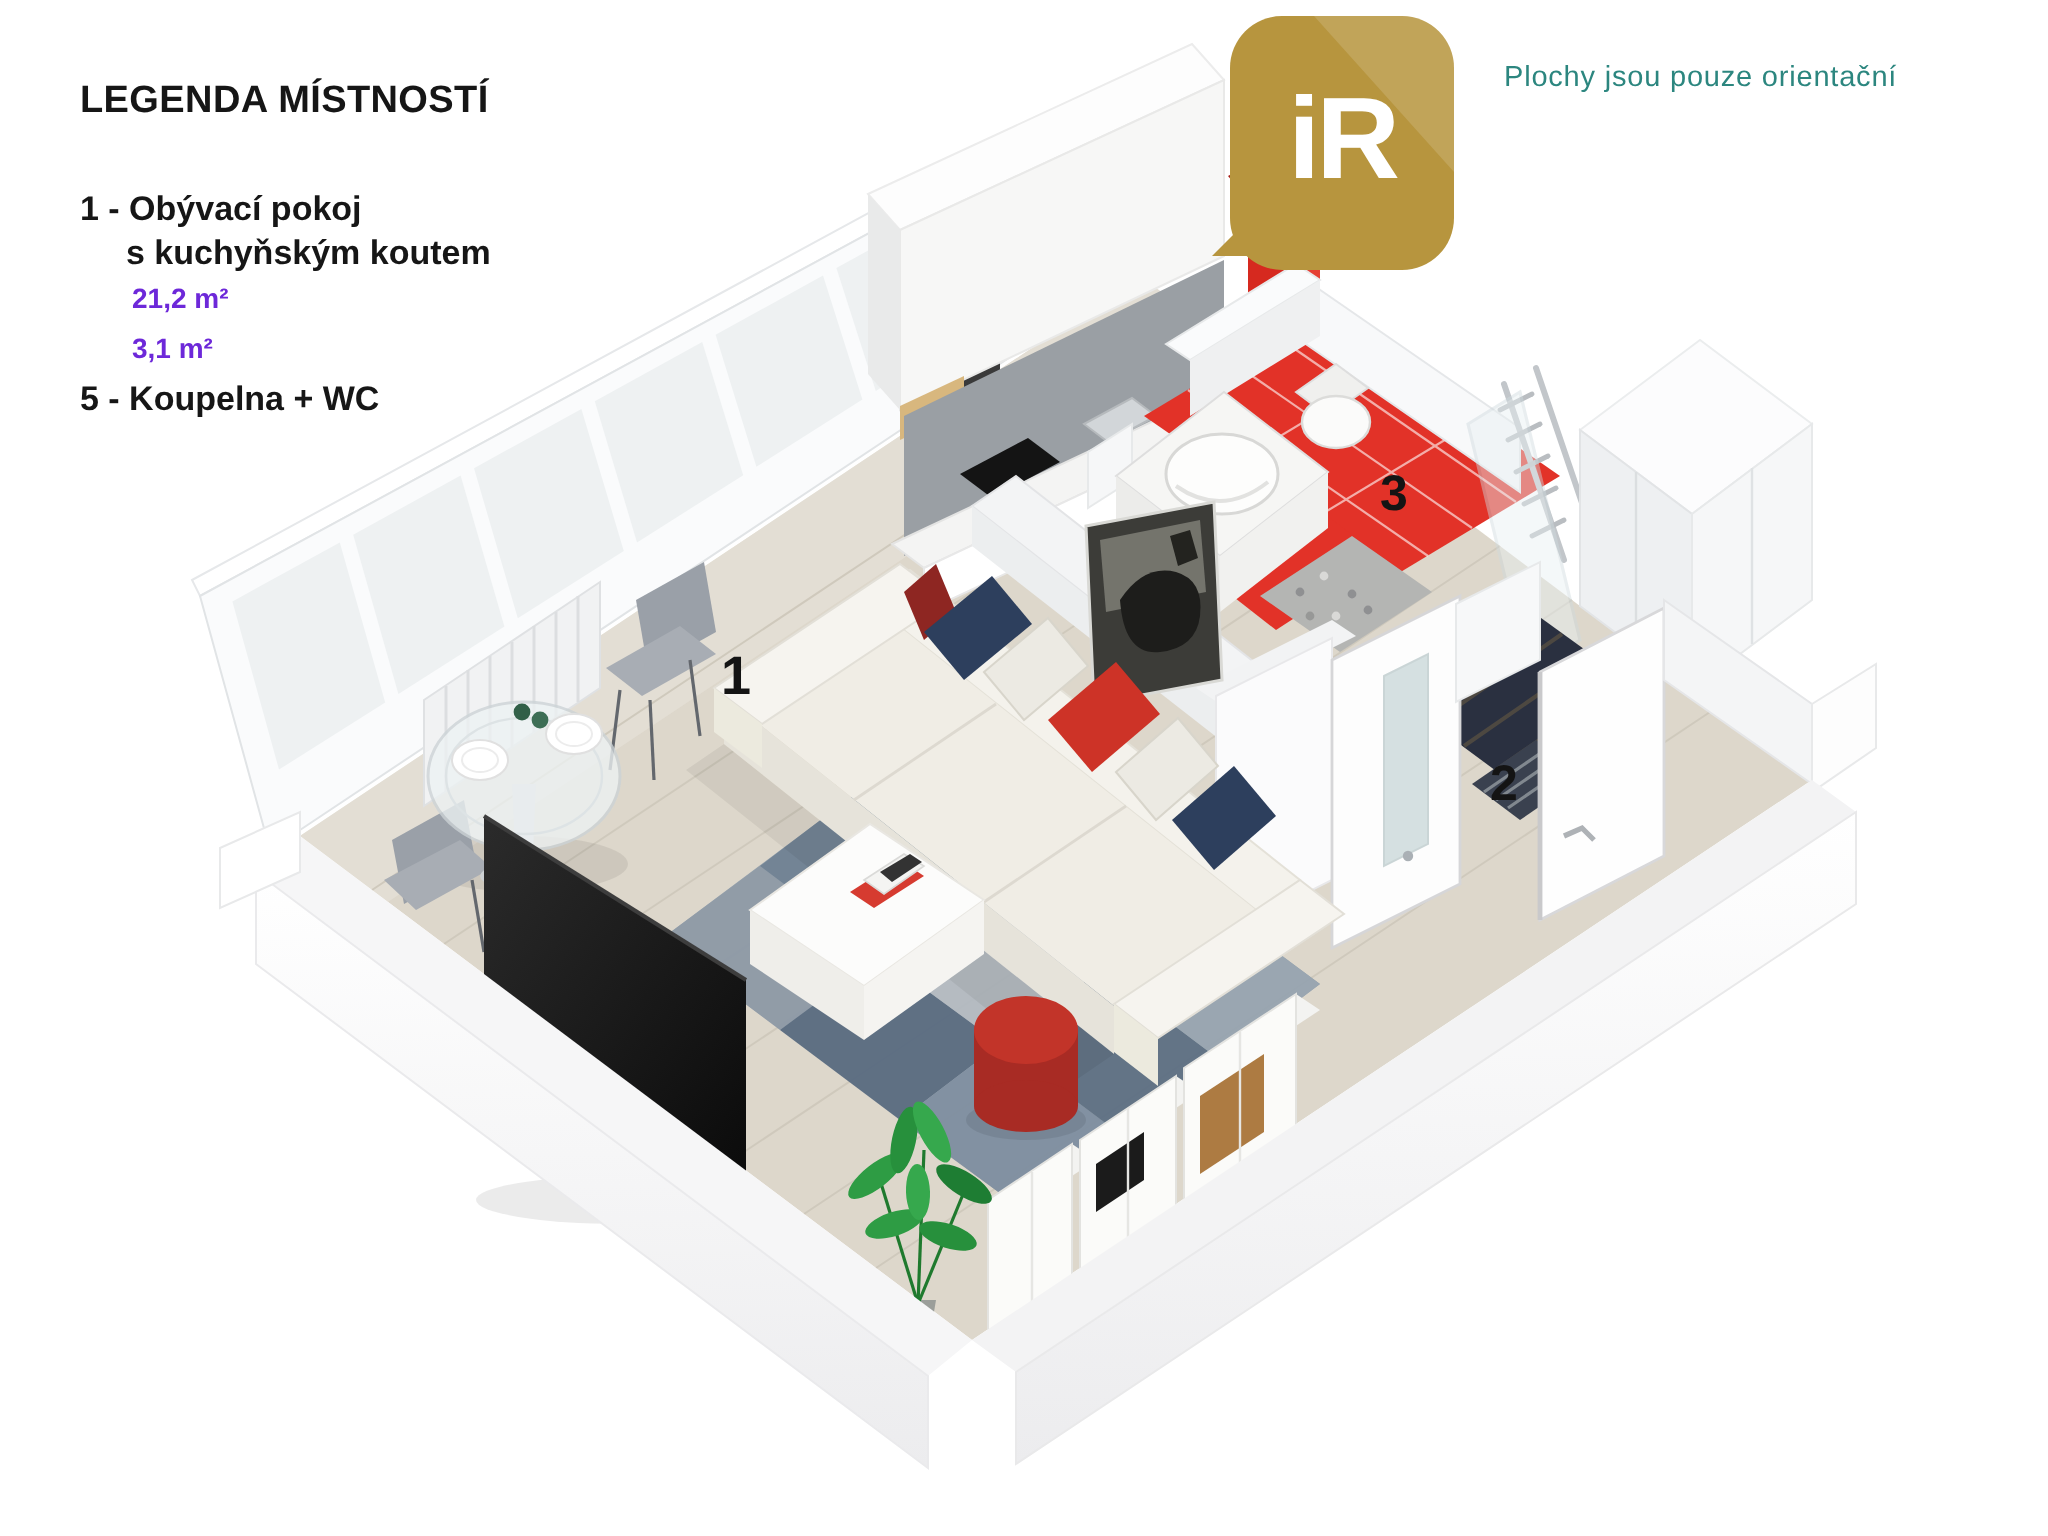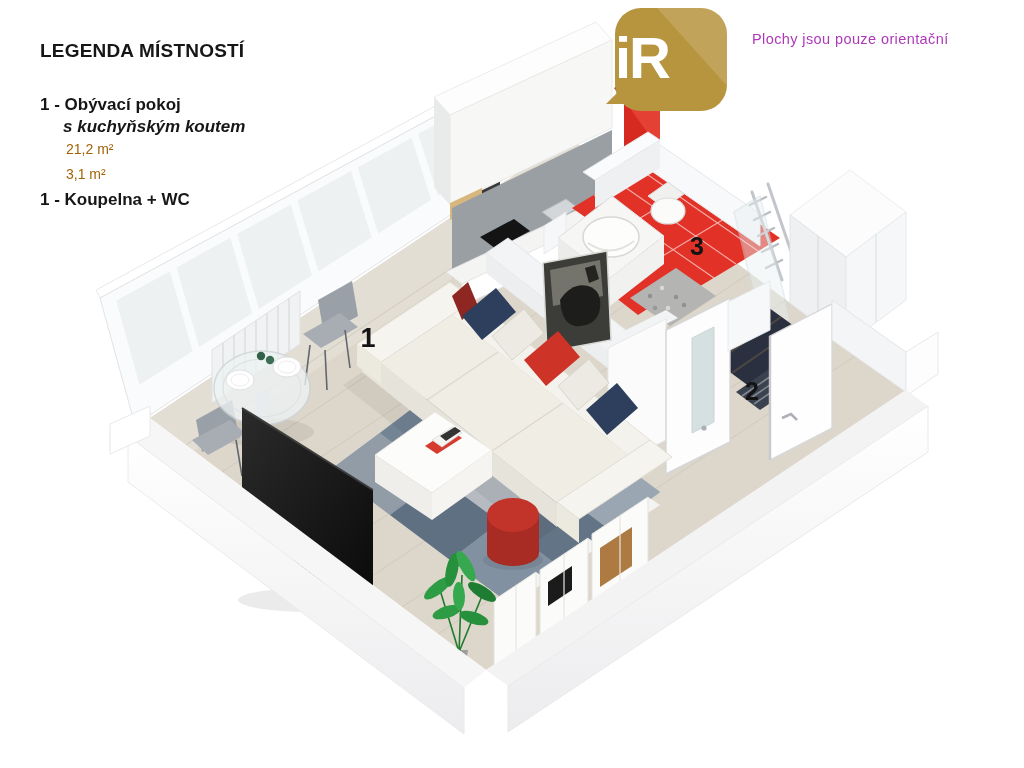--- a/index.html
+++ b/index.html
@@ -5,36 +5,36 @@
   html,body{margin:0;padding:0;background:#fff;}
   .canvas{position:relative;width:1024px;height:768px;background:#ffffff;overflow:hidden;
           font-family:"Liberation Sans",sans-serif;}
   .plan-svg{position:absolute;left:0;top:0;}
 
   
   .legend{position:absolute;left:40px;top:40px;color:#161616;width:290px;}
   .legend h1{font-size:19px;font-weight:700;letter-spacing:.2px;margin:0 0 32px 0;}
   .legend .item{margin:0 0 4px 0;}
   .legend .lbl{font-size:17px;font-weight:700;line-height:1.32;}
-  .legend .lbl2{font-size:17px;font-weight:700;line-height:1.32;padding-left:23px;font-style:italic;}
-  .legend .area{font-size:14px;font-weight:400;line-height:1.5;padding-left:26px;color:#a16207;}
+  .legend .lbl2{font-size:17px;font-weight:700;line-height:1.32;padding-left:23px;}
+  .legend .area{font-size:14px;font-weight:700;line-height:1.5;padding-left:26px;color:#6d28d9;}
 
   
-  .logo{position:absolute;left:615px;top:8px;width:112px;height:103px;border-radius:26px;
-        display:flex;align-items:center;justify-content:flex-start;z-index:5;}
+  .logo{position:absolute;left:615px;top:8px;width:112px;height:127px;border-radius:26px;
+        display:flex;align-items:center;justify-content:center;z-index:5;}
   .logo::before{content:"";position:absolute;right:0;top:0;width:70px;height:78px;
         border-radius:0 26px 0 0;background:rgba(255,255,255,.14);
         clip-path:polygon(100% 0,0 0,100% 100%);}
   .logo-tail{position:absolute;left:-9px;bottom:7px;width:20px;height:20px;
         clip-path:polygon(100% 0,100% 100%,0 100%);}
   .logo-txt{position:relative;color:#fff;font-size:58px;font-weight:700;letter-spacing:-2px;
         line-height:1;transform:translateY(-2px);}
 
   
-  .watermark{position:absolute;left:752px;top:31px;font-size:14.5px;color:#a21caf;
+  .watermark{position:absolute;left:752px;top:31px;font-size:14.5px;color:#0f766e;
         letter-spacing:.4px;opacity:.88;z-index:4;}
 </style>
 </head>
 <body>
 
 <div class="canvas">
 
 <svg class="plan-svg" width="1024" height="768" viewBox="0 0 1024 768">
   <defs>
     <linearGradient id="tvGrad" x1="0" y1="0" x2="1" y2="1">
@@ -352,21 +352,21 @@
     <h1>LEGENDA MÍSTNOSTÍ</h1>
     <div class="item">
       <div class="lbl">1 - Obývací pokoj</div>
       <div class="lbl2">s kuchyňským koutem</div>
       <div class="area">21,2 m²</div>
     </div>
     <div class="item">
       <div class="area">3,1 m²</div>
     </div>
     <div class="item">
-      <div class="lbl">1 - Koupelna + WC</div>
+      <div class="lbl">5 - Koupelna + WC</div>
     </div>
   </div>
 
   <div class="logo" style="background: rgb(183, 149, 62);">
     <div class="logo-tail" style="background: rgb(183, 149, 62);"></div>
     <span class="logo-txt">iR</span>
   </div>
 
   <div class="watermark">Plochy jsou pouze orientační</div>
 

